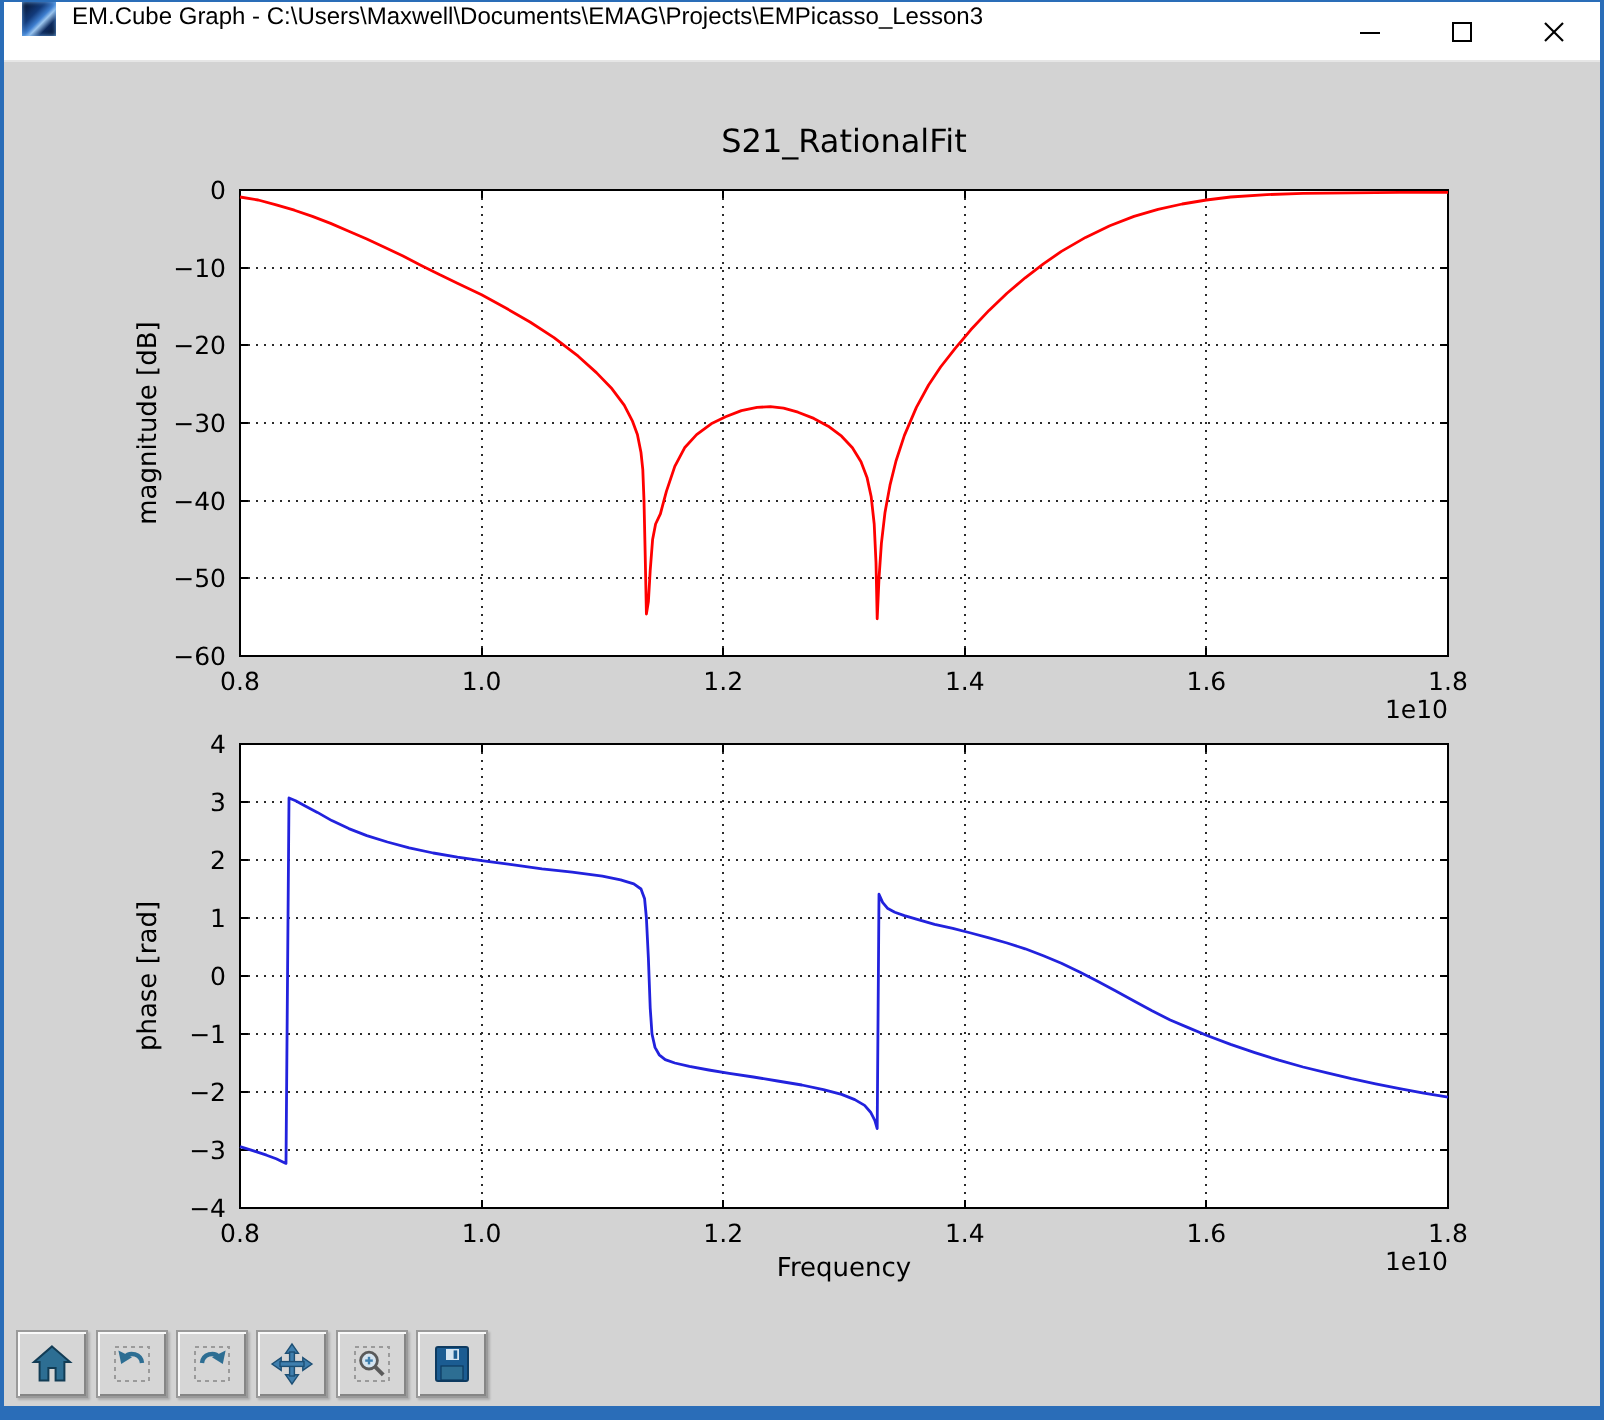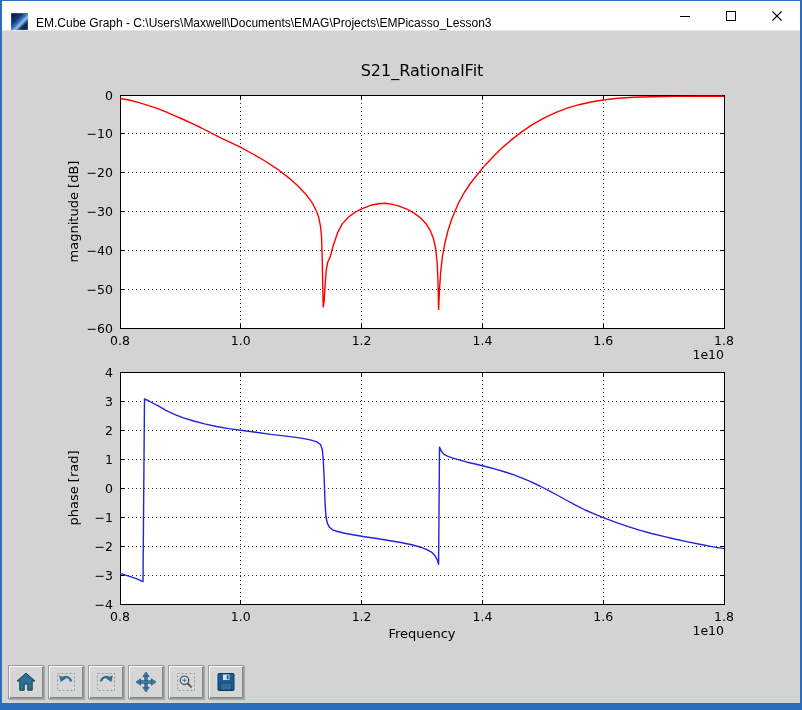--- a/index.html
+++ b/index.html
@@ -4,21 +4,21 @@
 <style>
   html,body{margin:0;padding:0;background:#f0f0f0;}
   *{box-sizing:border-box;}
   .window{
     position:relative;width:802px;height:710px;
     border-left:2px solid #2a6db8;border-right:2px solid #2a6db8;
     border-top:1px solid #2a6db8;border-bottom:7px solid #2a6db8;
     background:#d3d3d3;font-family:"Liberation Sans",sans-serif;overflow:hidden;
   }
   .titlebar{
-    position:relative;height:30px;background:#ffffff;display:flex;align-items:flex-end;
+    position:relative;height:30px;background:#ffffff;display:flex;align-items:flex-start;
     padding-left:9px;border-bottom:1px solid #e6e6e6;
   }
   .app-icon{
     width:17px;height:17px;margin-right:8px;flex:0 0 auto;
     background:linear-gradient(135deg,#060f26 0%,#123a7a 35%,#3f7fd0 52%,#9cc6ef 60%,#0d2a5e 75%,#071530 100%);
     box-shadow:inset 0 0 2px #6aa9e8;
   }
   .title-text{font-size:12px;color:#000;white-space:nowrap;}
   .win-controls{position:absolute;right:0;top:0;height:30px;display:flex;}
   .win-btn{width:46px;height:30px;display:flex;align-items:center;justify-content:center;cursor:default;}

